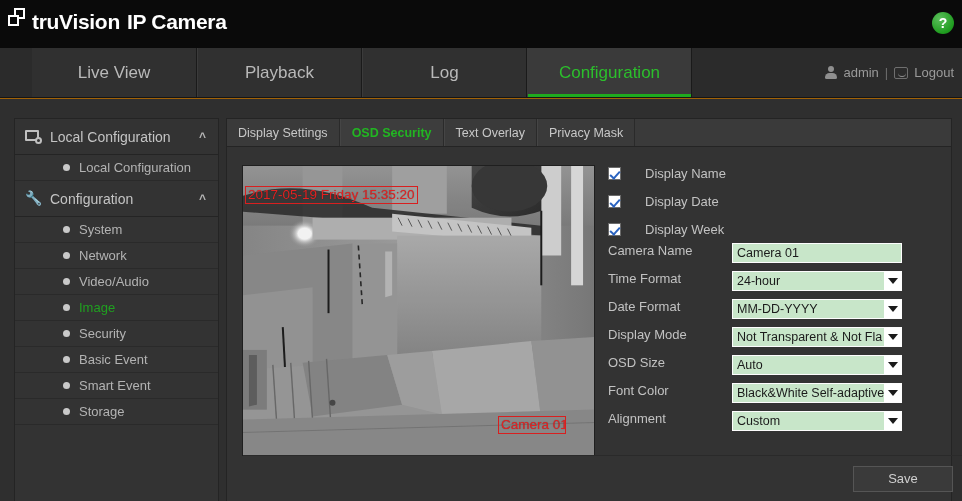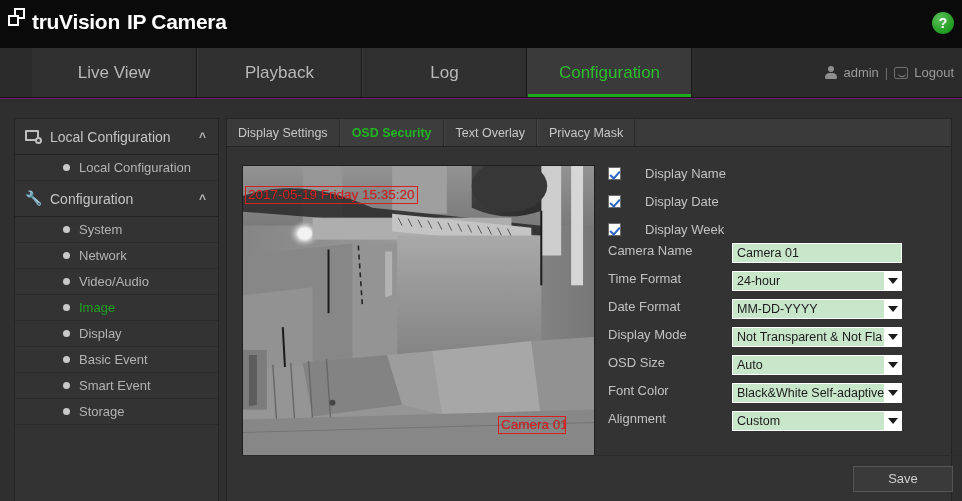--- a/index.html
+++ b/index.html
@@ -2,21 +2,21 @@
 <html><head>
 <meta charset="utf-8">
 <style>
   * { box-sizing: border-box; margin: 0; padding: 0; }
   html, body {
     width: 962px; height: 501px;
     background: #1c1c1c;
     font-family: "Liberation Sans", sans-serif;
     overflow: hidden;
   }
-  #app { position: relative; width: 962px; height: 501px; background: #701a75; }
+  #app { position: relative; width: 962px; height: 501px; background: #a16207; }
 
   
   .header {
     position: absolute; left: 0; top: 0; width: 962px; height: 48px;
     background: #0a0a0a;
   }
   .brand {
     position: absolute; left: 8px; top: 8px;
     display: flex; align-items: flex-end; gap: 2px;
   }
@@ -295,21 +295,21 @@
       <div class="side-item">
         <span class="dot"></span>
         <span>Video/Audio</span>
       </div>
       <div class="side-item active">
         <span class="dot"></span>
         <span>Image</span>
       </div>
       <div class="side-item">
         <span class="dot"></span>
-        <span>Display</span>
+        <span>Security</span>
       </div>
       <div class="side-item">
         <span class="dot"></span>
         <span>Basic Event</span>
       </div>
       <div class="side-item">
         <span class="dot"></span>
         <span>Smart Event</span>
       </div>
       <div class="side-item">

